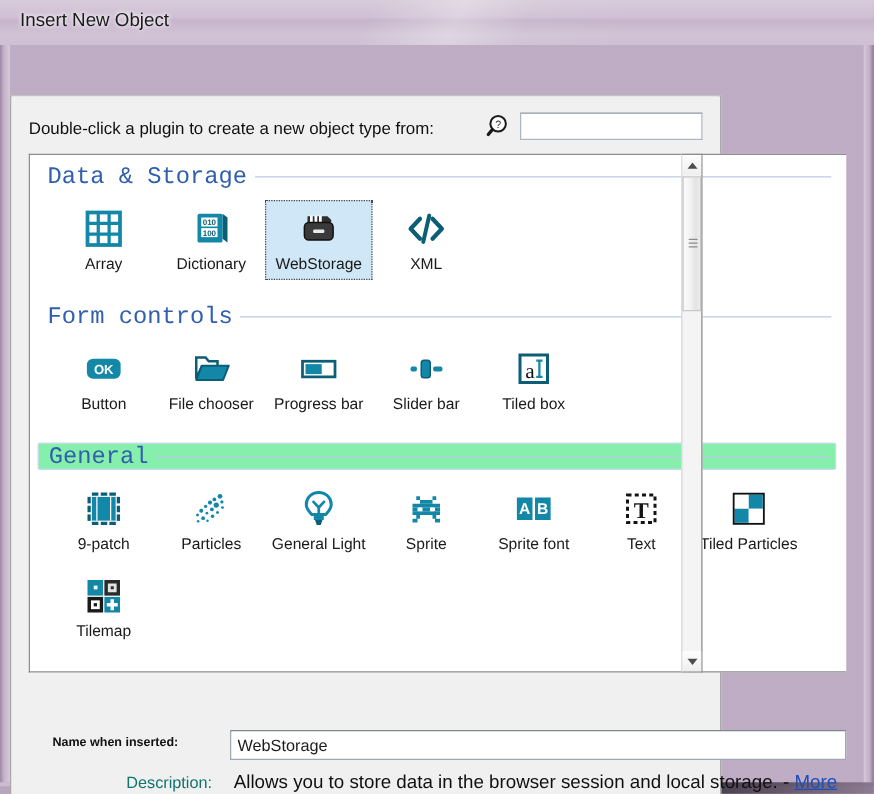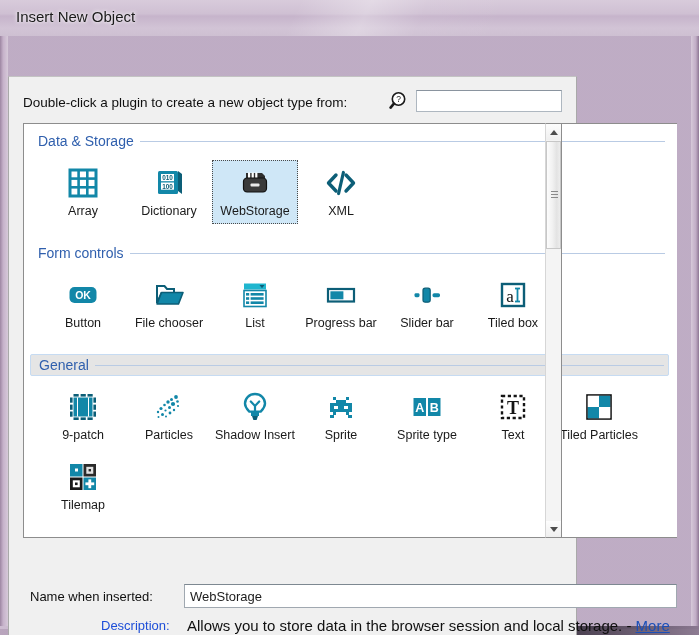--- a/index.html
+++ b/index.html
@@ -133,33 +133,34 @@
 
   .sec-header {
     position: relative;
     height: 22px;
     margin: 6px 8px 0 6px;
     display: flex;
     align-items: center;
     box-sizing: border-box;
   }
   .sec-header .sec-title {
-    font-size: 14px;
+    font-size: 19px;
     color: #2f5fad;
     padding: 0 6px 0 8px;
     white-space: nowrap;
+    font-family: Liberation Mono, monospace;
   }
   .sec-header .sec-rule {
     flex: 1 1 auto;
     height: 1px;
     background: #b9cbe4;
     margin-right: 4px;
   }
   .sec-header.highlight {
-    background: #e5e5e5;
+    background: #86efac;
     border: 1px solid #c6dbf2;
     border-radius: 2px;
   }
 
   .icon-row {
     display: flex;
     flex-wrap: wrap;
     padding: 6px 0 0 16px;
     margin-bottom: 14px;
   }
@@ -220,39 +221,39 @@
     width: 15px; height: 108px;
     background: linear-gradient(to right,#fcfcfc,#f2f2f2 40%,#e3e3e3 75%,#ededed);
     border: 1px solid #c7c7c7;
     box-sizing: border-box;
   }
   #sb-grip { position:absolute; left:4px; top:49px; width:7px; height:7px; }
   #sb-grip i { display:block; height:1px; background:#8a8a8a; margin-bottom:2px; }
 
   
   #name-label {
-    position: absolute; left: 21px; top: 512px;
-    font-size: 13px; color: #101010; white-space: nowrap;
+    position: absolute; left: 33px; top: 512px;
+    font-size: 10px; color: #101010; white-space: nowrap; font-weight: bold;
   }
   #name-input {
     position: absolute; left: 175px; top: 507px;
     width: 493px; height: 24px;
     box-sizing: border-box;
     border: 1px solid #a0a8b0;
     border-top-color: #7d8891;
     background: #fff;
     font-family: "Liberation Sans", sans-serif;
     font-size: 13px;
     color: #1b1b1b;
     padding: 0 5px;
     outline: none;
   }
   #desc-label {
     position: absolute; left: 92px; top: 541px;
-    font-size: 13px; color: #1d4ed8; white-space: nowrap;
+    font-size: 13px; color: #0f766e; white-space: nowrap;
   }
   #desc-text {
     position: absolute; left: 178px; top: 540px;
     width: 490px;
     font-size: 15px;
     color: #101010;
     line-height: 17px;
   }
   #desc-text a { color: #1b4fb8; text-decoration: underline; }
 
@@ -392,36 +393,20 @@
               <span class="plabel">Button</span>
             </div>
             <div class="plugin">
               <span>
                 <svg class="glyph" viewBox="0 0 34 34">
       <path d="M5 25 L5 8 L12.5 8 L15 11 L22 11 L22 15 L9.5 15 Z" fill="#ffffff" stroke="#0c5e77" stroke-width="2"></path>
       <path d="M9.5 14.5 L31 14.5 L26.5 26 L5 26 Z" fill="#1287a8" stroke="#0c5e77" stroke-width="1.6" stroke-linejoin="round"></path>
                 </svg>
               </span>
               <span class="plabel">File chooser</span>
-            </div>
-            <div class="plugin">
-              <span>
-                <svg class="glyph" viewBox="0 0 34 34">
-      <rect x="6" y="5.5" width="22" height="6" fill="#1fb6cf"></rect>
-      <path d="M21.5 7 L26.5 7 L24 10.2 Z" fill="#0c5e77"></path>
-      <rect x="6" y="12.5" width="22" height="16" fill="#ffffff" stroke="#1287a8" stroke-width="1.6"></rect>
-      <rect x="8" y="15" width="3.2" height="2.6" fill="#1287a8"></rect>
-                  <rect x="12.6" y="15" width="13" height="2.6" fill="#1287a8"></rect>
-      <rect x="8" y="19.2" width="3.2" height="2.6" fill="#1287a8"></rect>
-                  <rect x="12.6" y="19.2" width="13" height="2.6" fill="#1287a8"></rect>
-      <rect x="8" y="23.4" width="3.2" height="2.6" fill="#1287a8"></rect>
-                  <rect x="12.6" y="23.4" width="13" height="2.6" fill="#1287a8"></rect>
-                </svg>
-              </span>
-              <span class="plabel">List</span>
             </div>
             <div class="plugin">
               <span>
                 <svg class="glyph" viewBox="0 0 34 34">
       <rect x="4" y="11" width="26" height="12.5" fill="#ffffff" stroke="#0c5e77" stroke-width="2.2"></rect>
       <rect x="6.4" y="13.3" width="13" height="8" fill="#1287a8"></rect>
                 </svg>
               </span>
               <span class="plabel">Progress bar</span>
             </div>
@@ -504,21 +489,21 @@
             <div class="plugin">
               <span>
                 <svg class="glyph" viewBox="0 0 34 34">
       <path d="M17 4 C11.2 4 7 8.4 7 13.5 C7 17.4 9.6 19.6 11.4 21.6 L22.6 21.6 C24.4 19.6 27 17.4 27 13.5 C27 8.4 22.8 4 17 4 Z" fill="none" stroke="#1287a8" stroke-width="2.4"></path>
       <path d="M12.8 11.5 L17 16 L21.2 11.5" fill="none" stroke="#1287a8" stroke-width="2.2" stroke-linecap="round"></path>
       <line x1="17" y1="16" x2="17" y2="22" stroke="#1287a8" stroke-width="2.2"></line>
       <rect x="13" y="22" width="8" height="4" fill="#1287a8"></rect>
       <path d="M14 26 L20 26 L18.6 30 L15.4 30 Z" fill="#0c5e77"></path>
                 </svg>
               </span>
-              <span class="plabel">Shadow Insert</span>
+              <span class="plabel">General Light</span>
             </div>
             <div class="plugin">
               <span>
                 <svg class="glyph" viewBox="0 0 34 34">
                   <g fill="#1287a8">
       <rect x="9" y="7" width="3" height="3"></rect>
                     <rect x="22" y="7" width="3" height="3"></rect>
       <rect x="12" y="10" width="10" height="3"></rect>
       <rect x="6" y="13" width="22" height="3"></rect>
       <rect x="6" y="16" width="4" height="3"></rect>
@@ -538,21 +523,21 @@
             </div>
             <div class="plugin">
               <span>
                 <svg class="glyph" viewBox="0 0 34 34">
       <rect x="3.5" y="8" width="12.5" height="18" fill="#1287a8"></rect>
       <rect x="18" y="8" width="12.5" height="18" fill="#1287a8"></rect>
       <text x="9.7" y="21.5" font-family="Liberation Sans, sans-serif" font-size="12.5" font-weight="bold" text-anchor="middle" fill="#ffffff">A</text>
       <text x="24.2" y="21.5" font-family="Liberation Sans, sans-serif" font-size="12.5" font-weight="bold" text-anchor="middle" fill="#ffffff">B</text>
                 </svg>
               </span>
-              <span class="plabel">Sprite type</span>
+              <span class="plabel">Sprite font</span>
             </div>
             <div class="plugin">
               <span>
                 <svg class="glyph" viewBox="0 0 34 34">
       <rect x="6" y="6" width="22" height="22" fill="none" stroke="#141414" stroke-width="2.4" stroke-dasharray="3.2 2.6"></rect>
       <text x="17" y="24" font-family="Liberation Serif, serif" font-size="18" font-weight="bold" text-anchor="middle" fill="#141414">T</text>
                 </svg>
               </span>
               <span class="plabel">Text</span>
             </div>

